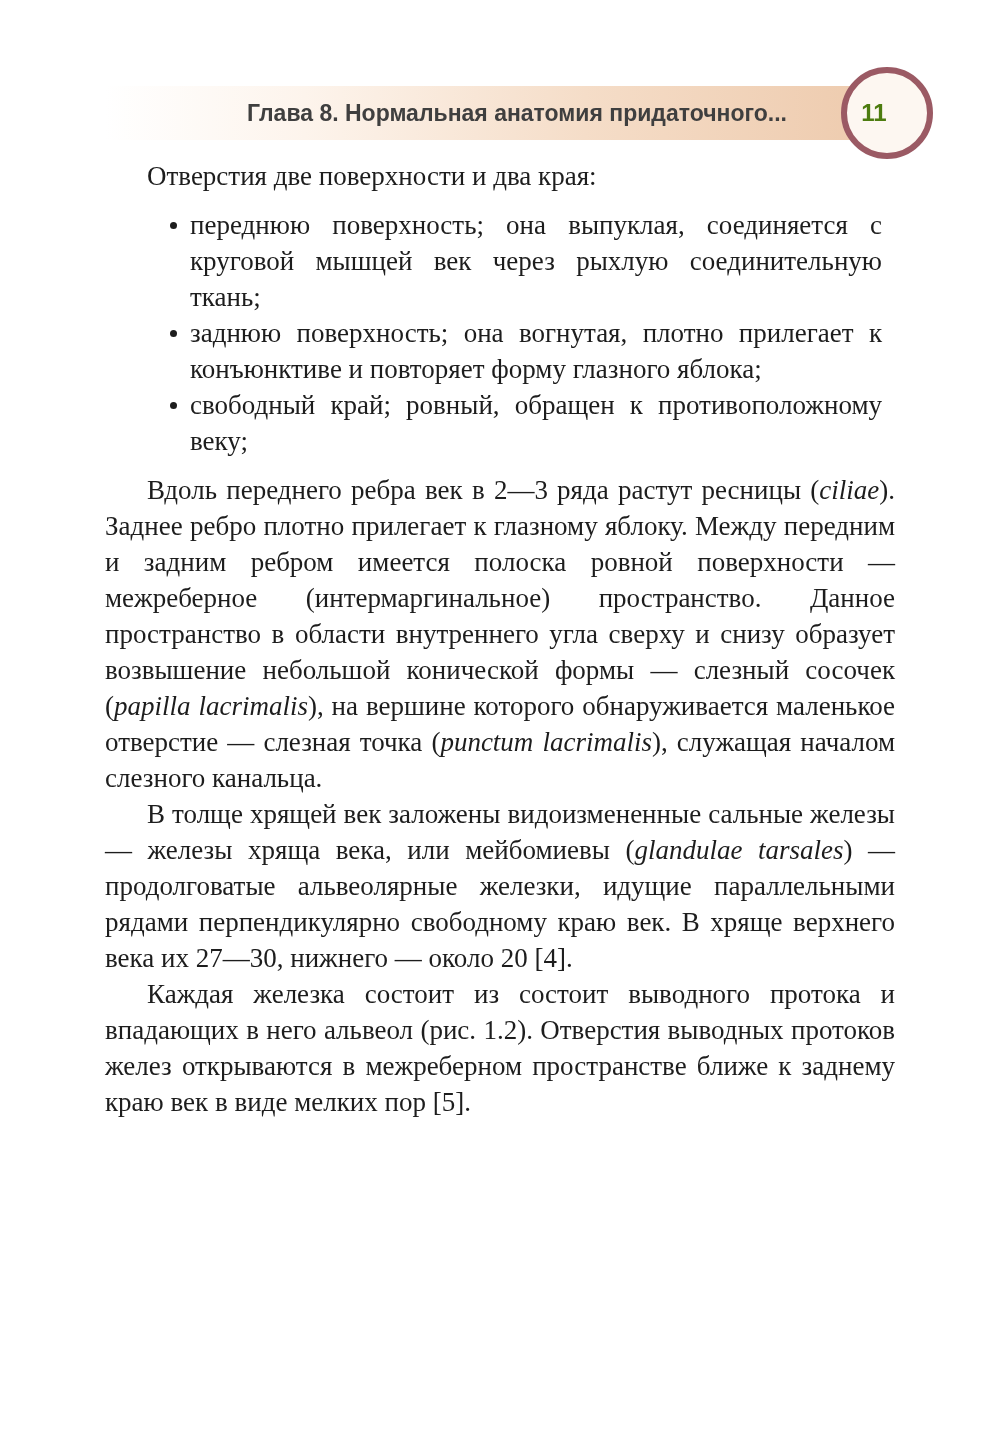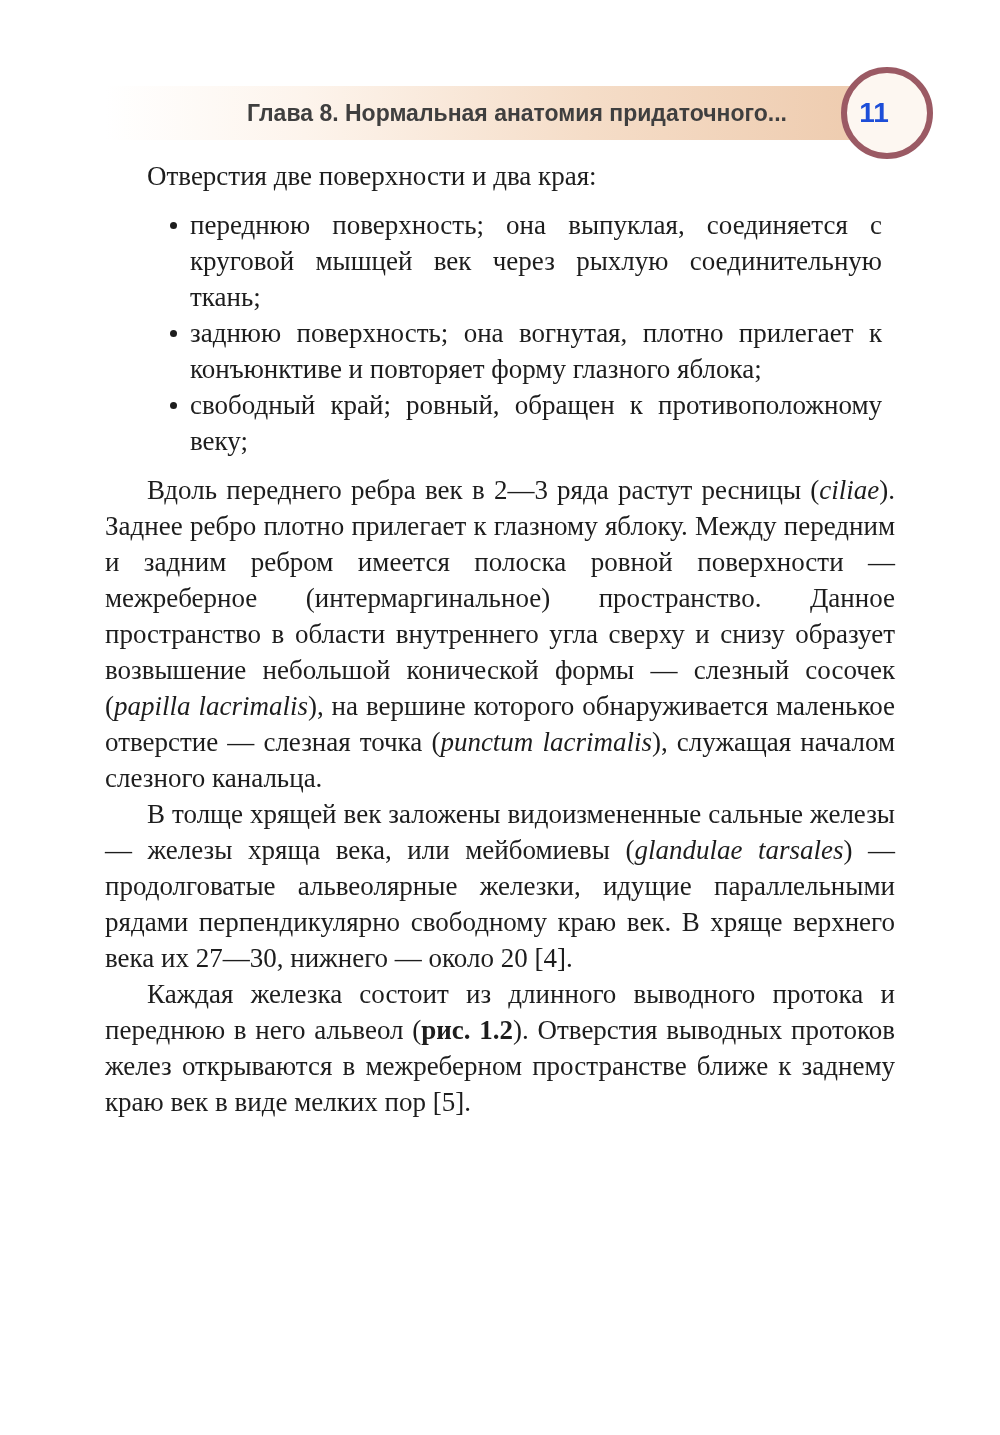--- a/index.html
+++ b/index.html
@@ -43,23 +43,23 @@
     height: 92px;
     border: 6px solid var(--ring, #9b5a64);
     border-radius: 50%;
     background: #fdf7f1;
     display: flex;
     align-items: center;
     justify-content: center;
   }
   .page-number {
     font-family: "Liberation Sans", sans-serif;
-    font-size: 28px;
+    font-size: 24px;
     font-weight: bold;
-    color: #1d4ed8;
+    color: #4d7c0f;
     margin-right: 26px;
     text-align: center;
   }
 
   
   .content {
     position: absolute;
     top: 158px;
     left: 105px;
     width: 790px;
@@ -89,21 +89,21 @@
     height: 7px;
     border-radius: 50%;
     background: #1d1d1d;
     display: inline-block;
   }
   .para {
     margin: 0;
     text-indent: 42px;
   }
   .italic { font-style: italic; }
-  .bold { font-weight: bold; }
+  .bold { font-weight: normal; }
 </style>
 </head>
 <body>
 
 <div class="page">
 
   <header class="chapter-header">
     <span class="chapter-title">Глава 8. Нормальная анатомия придаточного...</span>
     <span class="page-number-ring">
       <span class="page-number">11</span>
@@ -115,17 +115,17 @@
 
     <ul class="bullet-list">
         <li><span class="dot"></span><span>переднюю поверхность; она выпуклая, соединяется с круговой мышцей век через рыхлую соединительную ткань;</span></li>
         <li><span class="dot"></span><span>заднюю поверхность; она вогнутая, плотно прилегает к конъюнктиве и повторяет форму глазного яблока;</span></li>
         <li><span class="dot"></span><span>свободный край; ровный, обращен к противоположному веку;</span></li>
       </ul>
 
     <div>
         <p class="para"><span>Вдоль переднего ребра век в 2—3 ряда растут ресницы (</span><span class="italic">ciliae</span><span>). Заднее ребро плотно прилегает к глазному яблоку. Между передним и задним ребром имеется полоска ровной поверхности — межреберное (интермаргинальное) пространство. Данное пространство в области внутреннего угла сверху и снизу образует возвышение небольшой конической формы — слезный сосочек (</span><span class="italic">papilla lacrimalis</span><span>), на вершине которого обнаруживается маленькое отверстие — слезная точка (</span><span class="italic">punctum lacrimalis</span><span>), служащая началом слезного канальца.</span></p>
         <p class="para"><span>В толще хрящей век заложены видоизмененные сальные железы — железы хряща века, или мейбомиевы (</span><span class="italic">glandulae tarsales</span><span>) — продолговатые альвеолярные железки, идущие параллельными рядами перпендикулярно свободному краю век. В хряще верхнего века их 27—30, нижнего — около 20 [4].</span></p>
-        <p class="para"><span>Каждая железка состоит из длинного выводного протока и переднюю в него альвеол (</span><span class="bold">рис. 1.2</span><span>). Отверстия выводных протоков желез открываются в межреберном пространстве ближе к заднему краю век в виде мелких пор [5].</span></p>
+        <p class="para"><span>Каждая железка состоит из состоит выводного протока и впадающих в него альвеол (</span><span class="bold">рис. 1.2</span><span>). Отверстия выводных протоков желез открываются в межреберном пространстве ближе к заднему краю век в виде мелких пор [5].</span></p>
       </div>
   </main>
 
 </div>
 
 </body></html>

